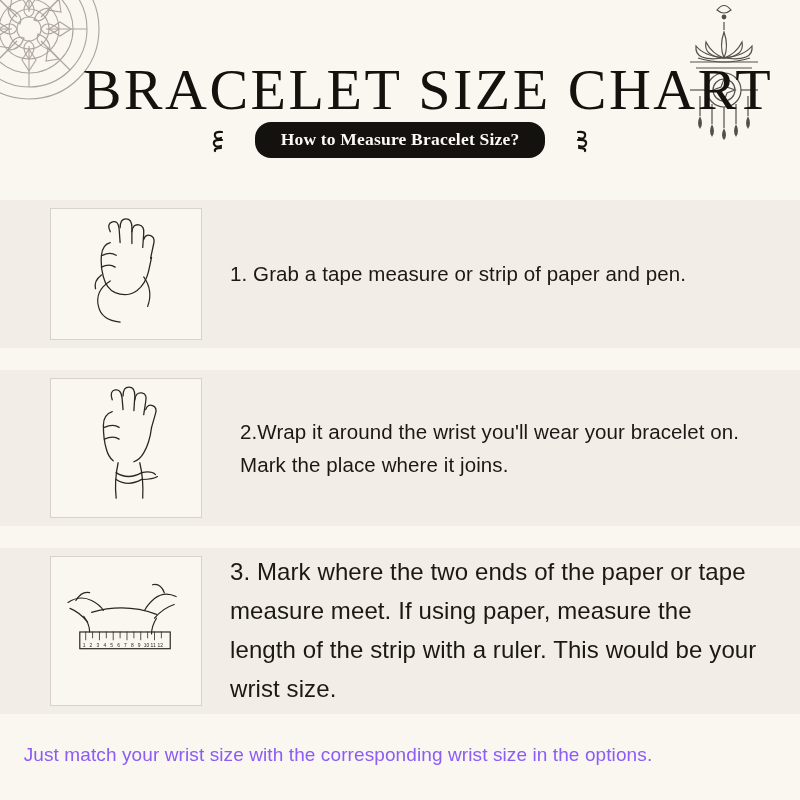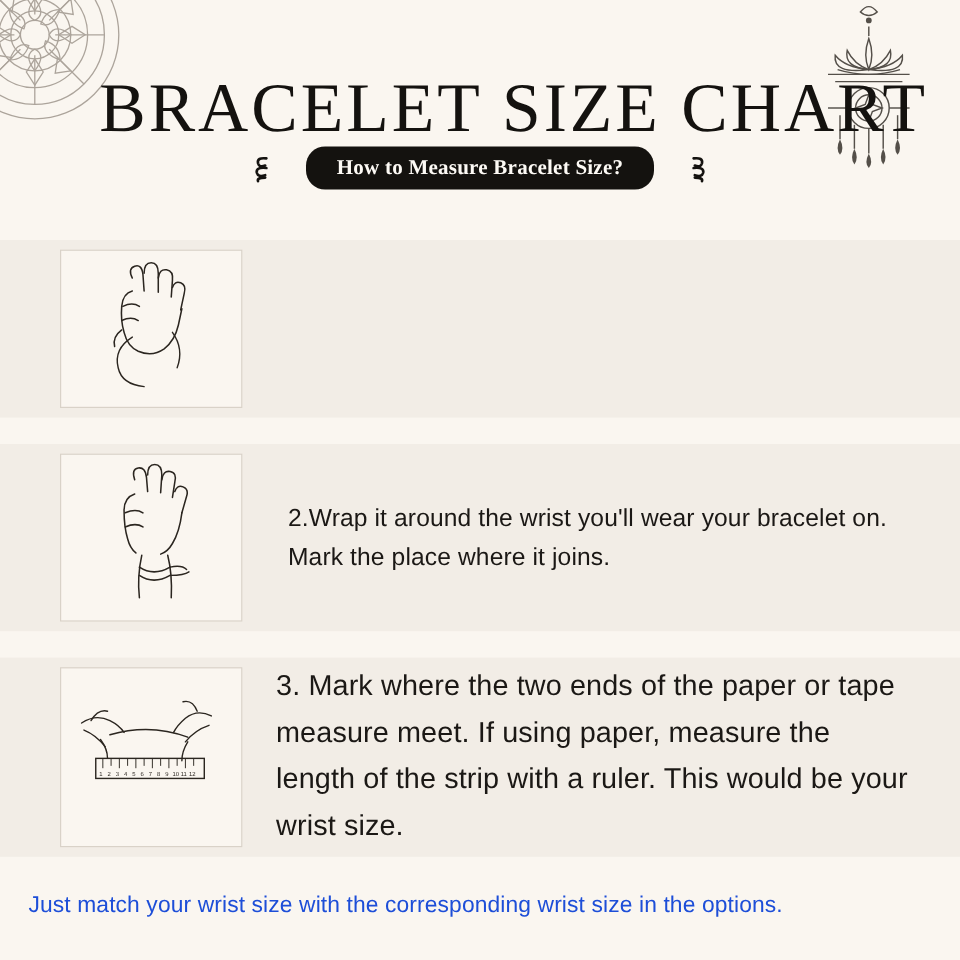--- a/index.html
+++ b/index.html
@@ -121,21 +121,21 @@
   }
   .step-3 .step-text { font-size: 24px; }
 
   .footer-note {
     position: absolute;
     bottom: 34px;
     left: 0;
     width: 676px;
     text-align: center;
     font-size: 19px;
-    color: #1d4ed8;
+    color: #8b5cf6;
     letter-spacing: 0.1px;
   }
 
   svg { display: block; }
 </style>
 </head>
 <body>
 
 <div class="mandala-corner">
   <svg viewBox="0 0 150 150" width="150" height="150" fill="none" stroke="#6d6257" stroke-width="1.1">
@@ -248,20 +248,21 @@
         <path d="M44 27 q-8 2 -9 13 q-1 12 2 22 q3 12 12 16 q12 5 22 -2 q9 -7 12 -20 l3 -14"></path>
         <path d="M36 40 q8 -4 14 0"></path>
         <path d="M35 52 q8 -4 14 0"></path>
 
         <path d="M35 60 q-8 6 -6 14"></path>
 
         <path d="M44 66 q-16 10 -12 26 q3 14 22 16" stroke-width="1.2"></path>
         <path d="M78 62 q10 14 4 30" stroke-width="1.2"></path>
       </svg>
     </div>
+    <div class="step-text">1. Grab a tape measure or strip of paper and pen.</div>
   </div>
 
   <div class="step step-2">
     <div class="step-figure">
       <svg viewBox="0 0 120 126" width="118" height="124" fill="none" stroke="#2b2620" stroke-width="1.3" stroke-linecap="round">
 
         <path d="M46 14 q-3 -9 3 -10 q6 -1 7 8 l1 12"></path>
         <path d="M57 10 q0 -9 6 -9 q6 0 6 9 l-1 15"></path>
         <path d="M69 14 q1 -8 7 -7 q6 1 4 9 l-2 13"></path>
         <path d="M80 24 q2 -6 7 -4 q5 2 3 8 l-4 14"></path>

